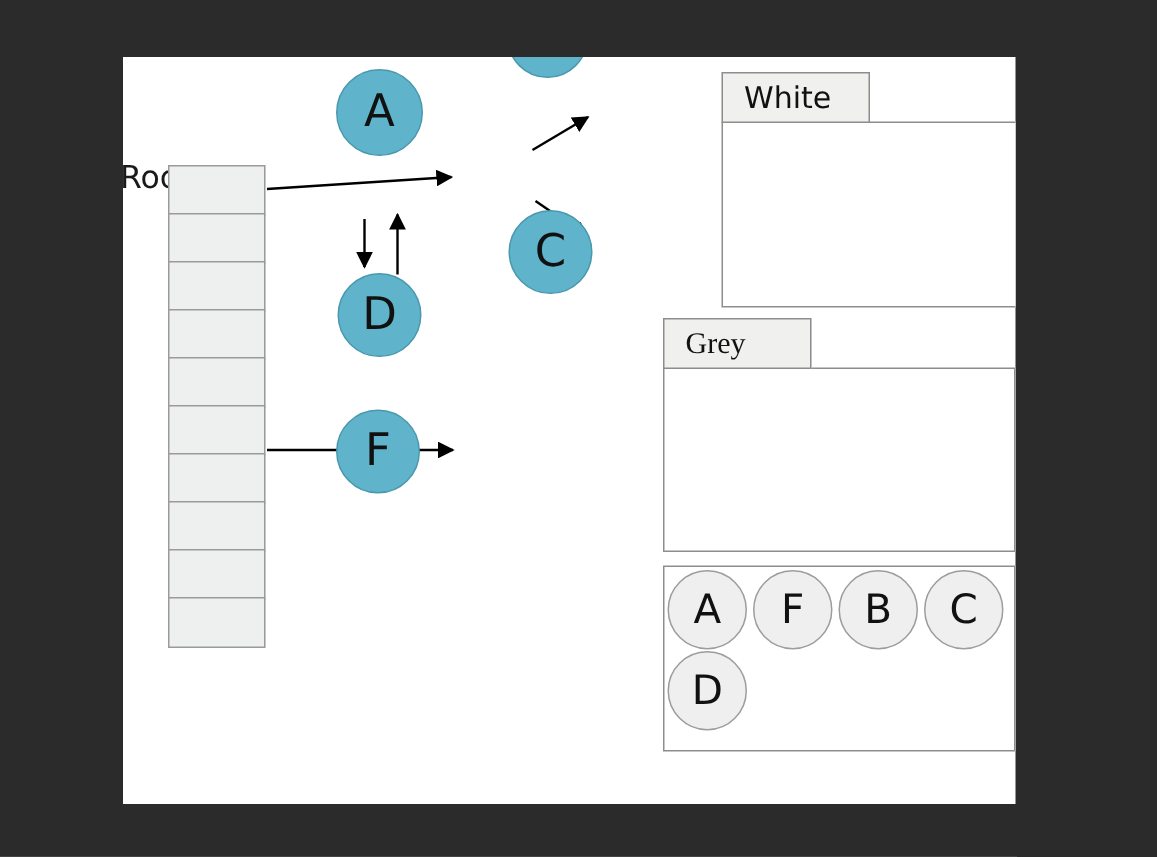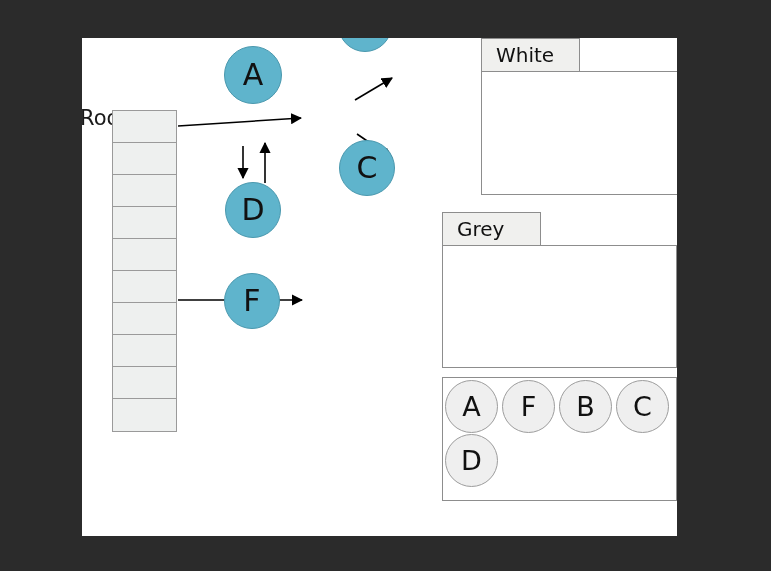--- a/index.html
+++ b/index.html
@@ -105,23 +105,23 @@
     color: #111111;
   }
   .panel-body {
     box-sizing: border-box;
     position: relative;
     margin-top: -1.4px;
     border: 1.4px solid #8d8d8d;
     background: #ffffff;
   }
 
-  #panel-white  { top: 0; padding-left: 39px; }
+  #panel-white  { top: 10px; padding-left: 39px; }
   #panel-white  .panel-body { height: 124px; }
-  #panel-grey   { top: 174px; }
+  #panel-grey   { top: 174px; font-family: Liberation Serif, serif; }
   #panel-grey   .panel-body { height: 123px; }
   #panel-black  { top: 340px; }
   #panel-black  .panel-body { height: 124px; }
 
   .set-items {
     position: absolute;
     left: 2px;
     top: 2px;
     right: 2px;
     bottom: 2px;

